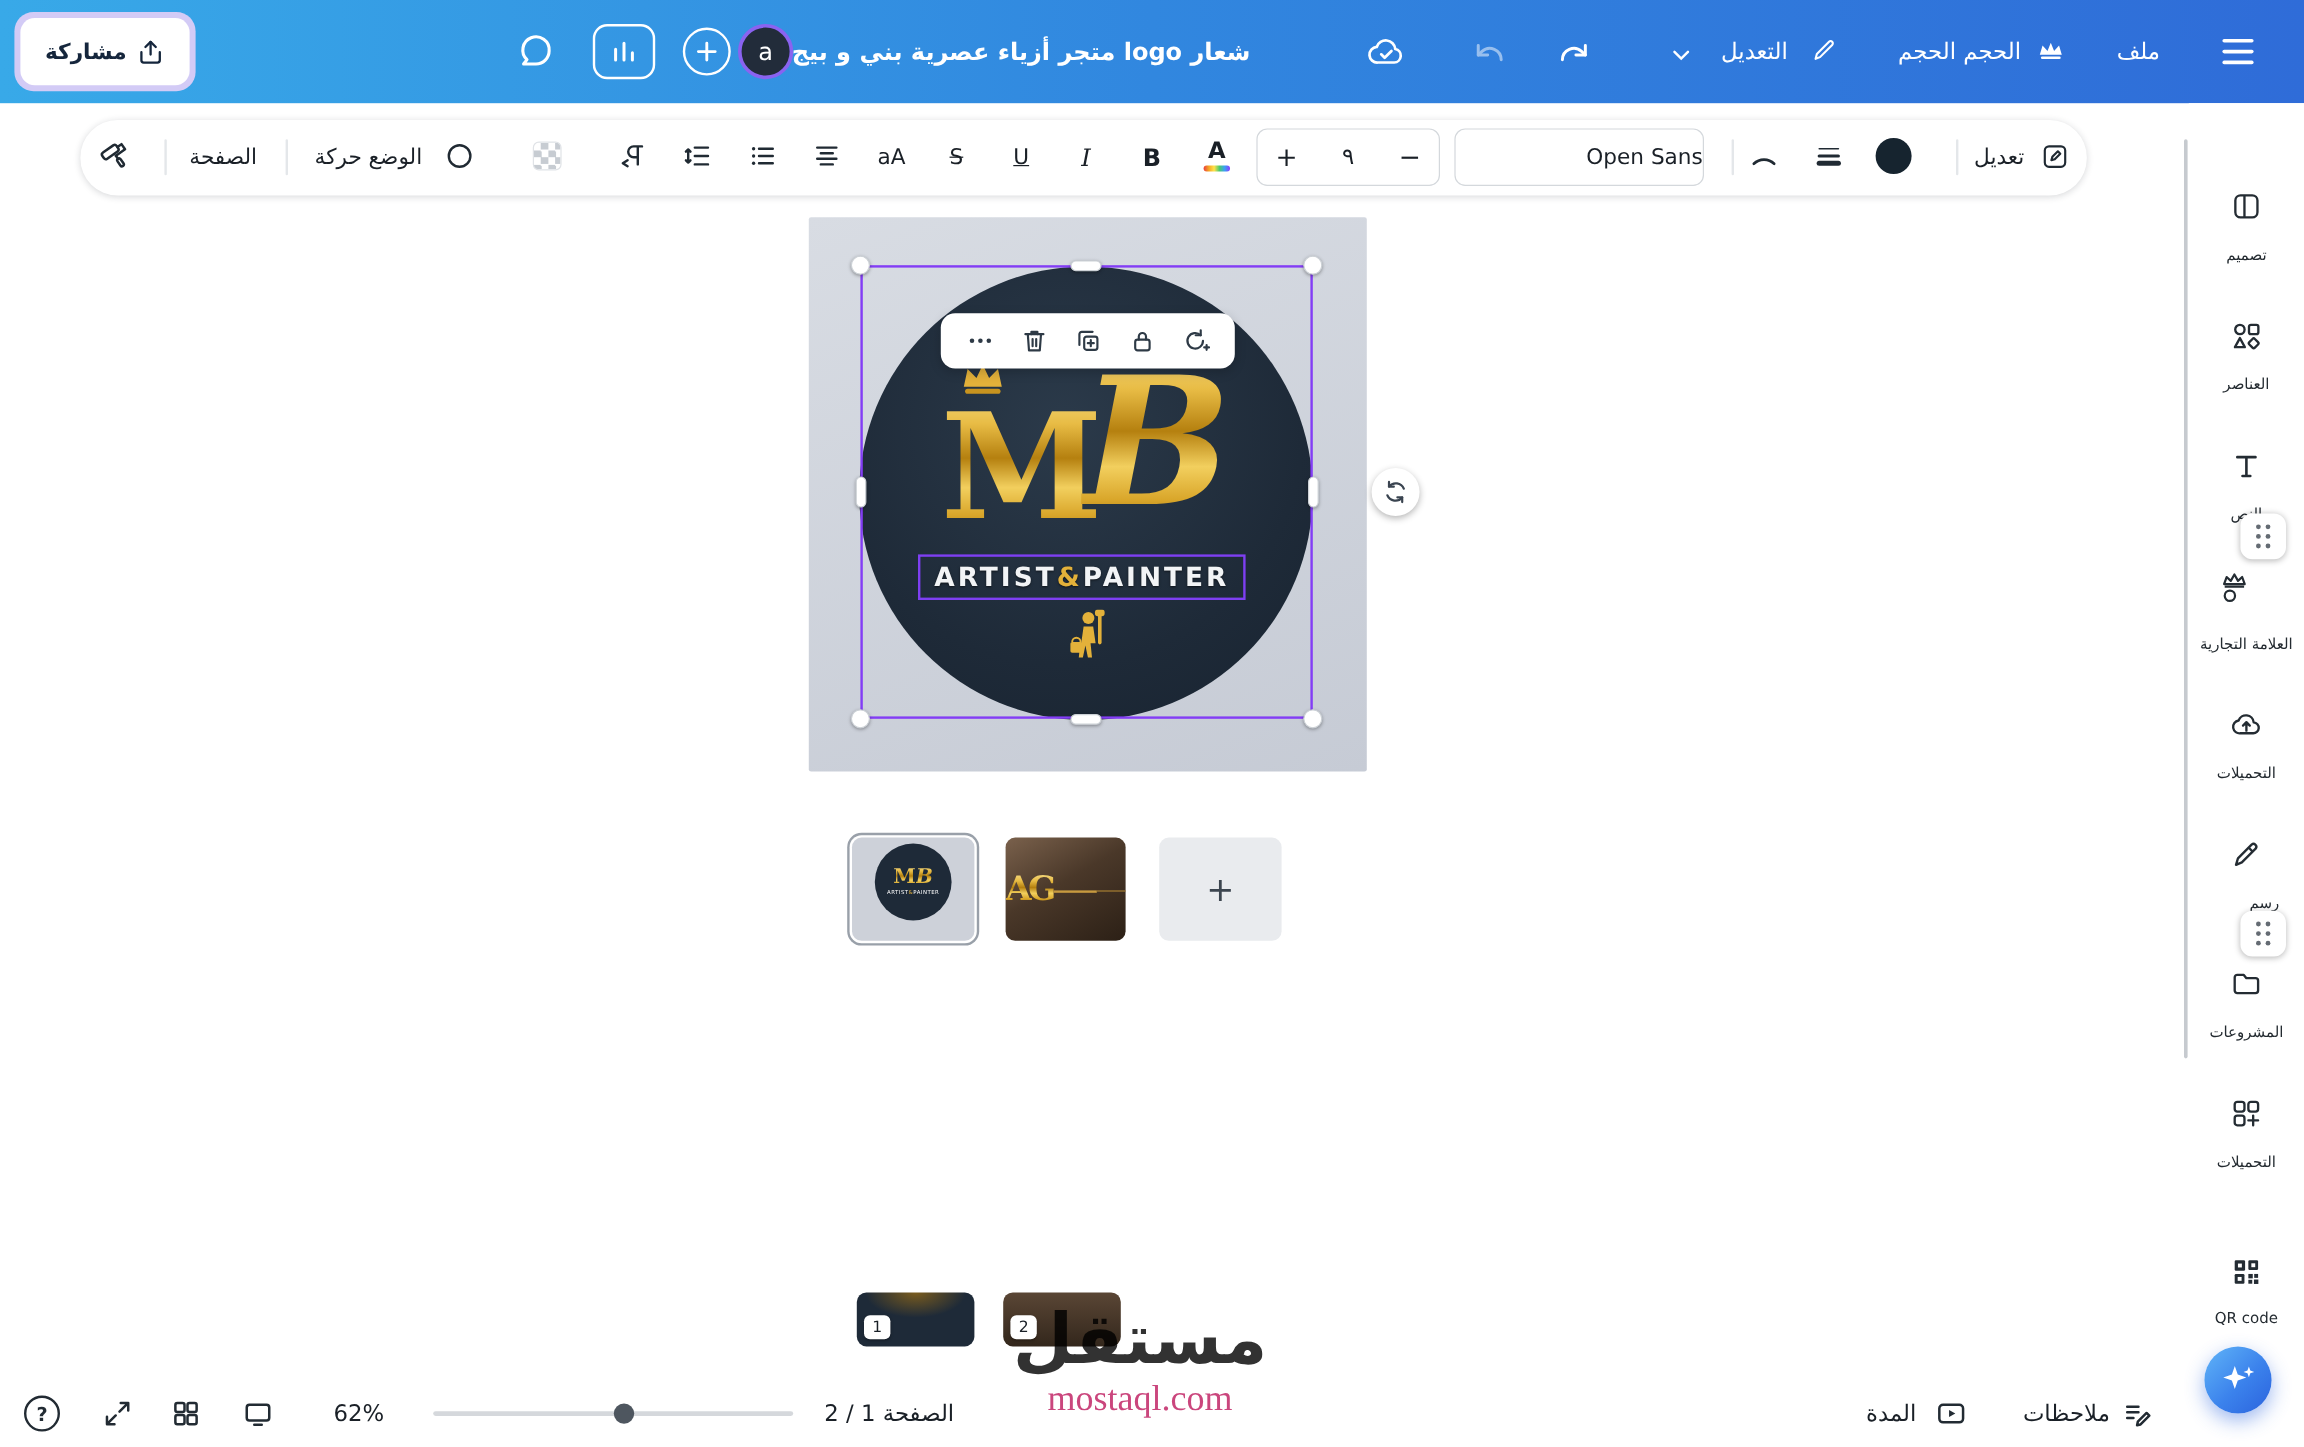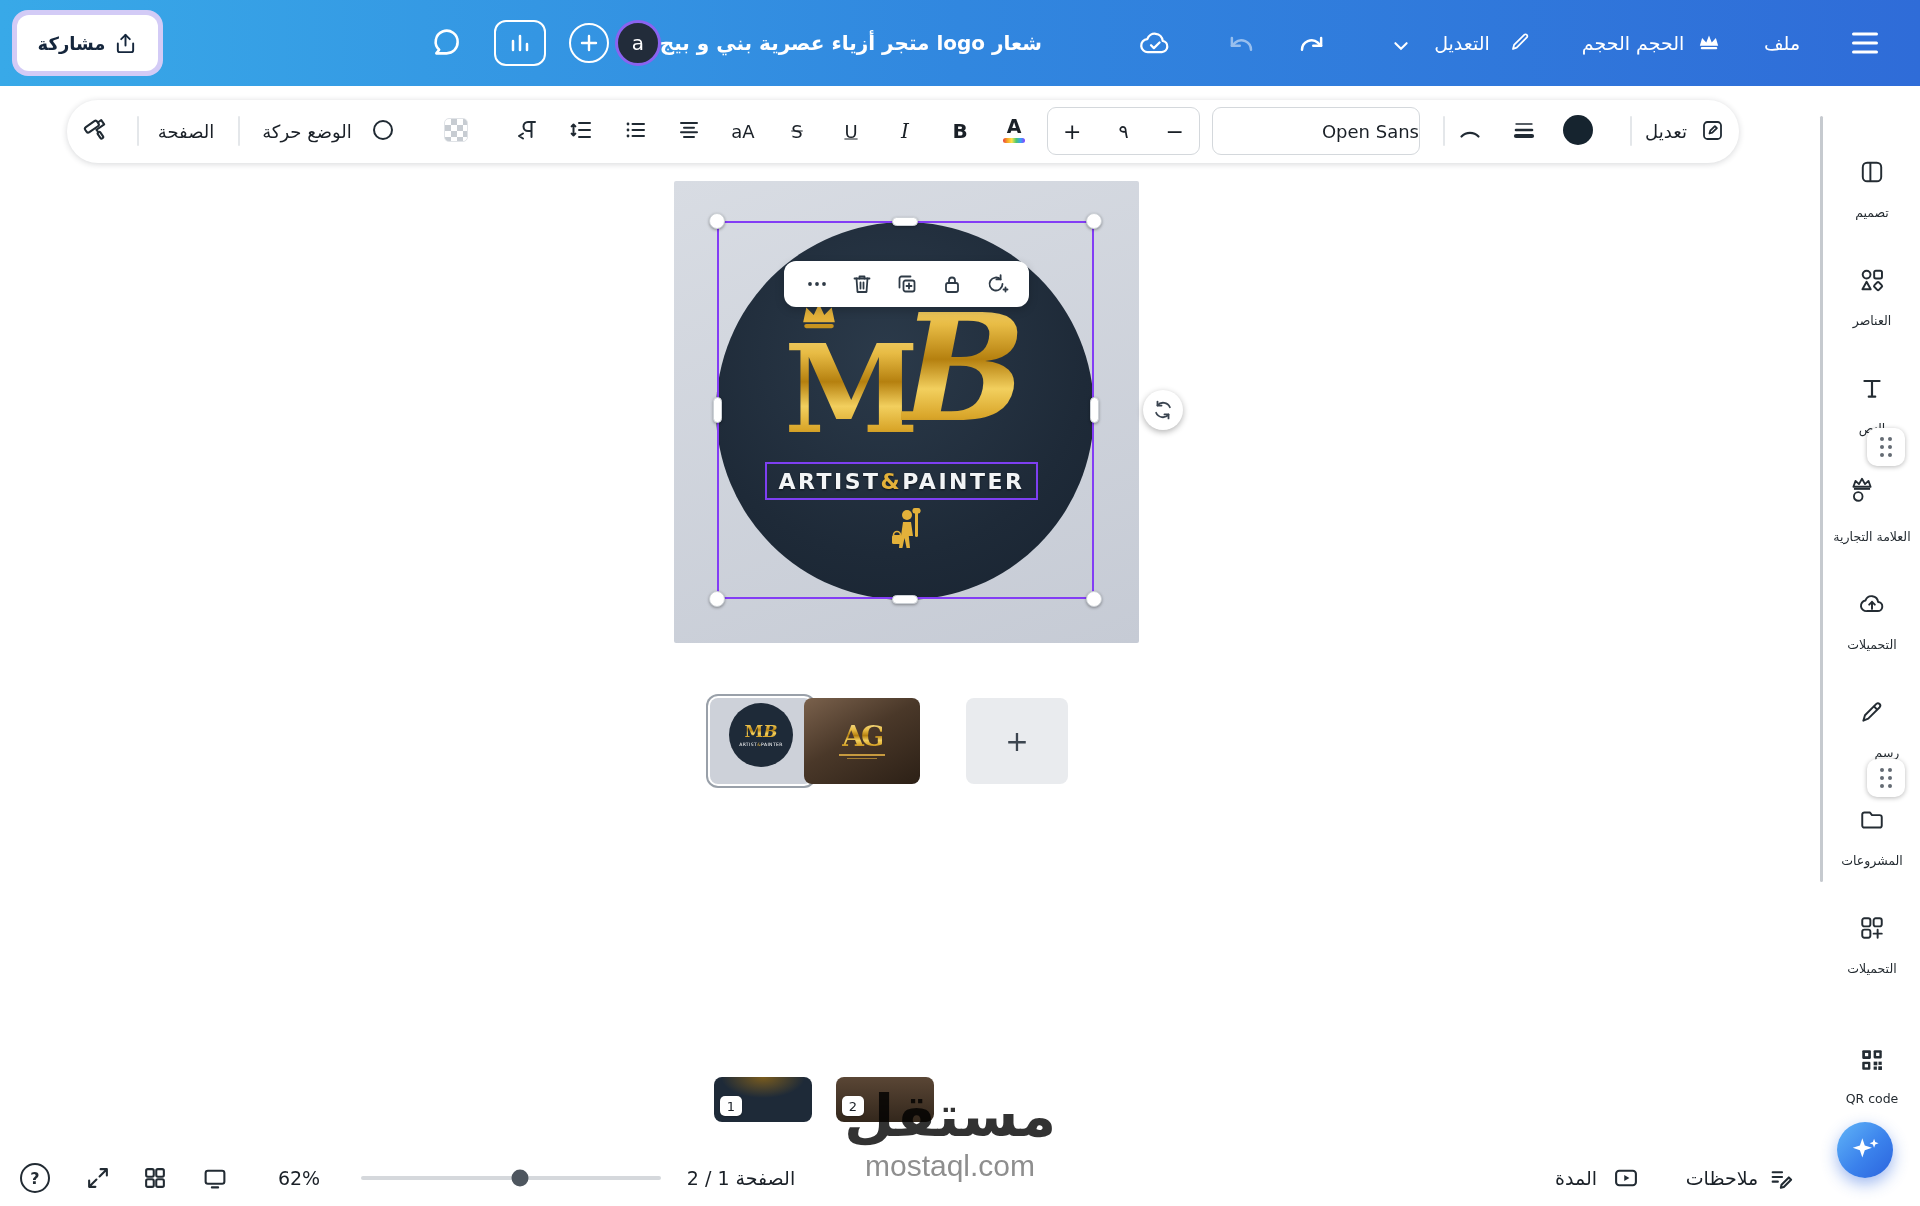--- a/index.html
+++ b/index.html
@@ -476,37 +476,37 @@
     <div class="abs center" style="left:19px;top:5px;width:64px;height:64px;border-radius:50%;background:#1e2a38;flex-direction:column">
       <div style="font-family:'DejaVu Serif',serif;font-weight:bold;font-size:17px;line-height:1">
         <span class="gold">M</span><span class="gold" style="font-style:italic">B</span>
       </div>
       <div style="font-size:4.5px;color:#fff;letter-spacing:.4px;margin-top:2px">
         <span>ARTIST</span><span style="color:#e3b13a">&amp;</span><span>PAINTER</span>
       </div>
     </div>
   </div>
 
-  <div class="thumb center" style="left:804px;width:116px;flex-direction:column;
+  <div class="thumb center" style="left:838px;width:100px;flex-direction:row;
        background:linear-gradient(150deg,#7a614c 0%,#4a3829 45%,#2c2016 100%)">
     <span class="gold" style="font-family:'DejaVu Serif',serif;font-weight:bold;font-size:28px;letter-spacing:-3px;line-height:1">AG</span>
     <span style="width:46px;height:2px;background:#c79a3f;margin-top:3px;display:block"></span>
     <span style="width:30px;height:1px;background:#a67e33;margin-top:2px;display:block"></span>
   </div>
 
   <div class="thumb center" style="left:966px;width:102px;background:#e9ebee;color:#3c454f;font-size:28px">+</div>
 
   <div class="pthumb" style="left:714px;background:radial-gradient(ellipse 60px 30px at 50% 0%,#7a5c1e 0%,#1e2a38 70%)"></div>
   <span class="badge" style="left:720px">1</span>
 
   <div class="pthumb" style="left:836px;background:linear-gradient(#5a4635,#33271c)"></div>
   <span class="badge" style="left:842px">2</span>
 
   <span class="cc wm" style="left:950px;top:1116px;font-size:58px;font-weight:bold;color:#000000;opacity:.8">مستقل</span>
-  <span class="cc wm" style="left:950px;top:1166px;font-size:30px;color:#737373;opacity:.8;font-family:Liberation Sans, sans-serif">mostaql.com</span>
+  <span class="cc wm" style="left:950px;top:1166px;font-size:30px;color:#be185d;opacity:.8;font-family:Liberation Serif, serif">mostaql.com</span>
 
   <footer class="bottombar"></footer>
 
   <div class="cc center" style="left:35px;top:1178px;width:30px;height:30px;border-radius:50%;border:2px solid #222b33;
        font-size:16px;font-weight:bold;color:#222b33">?</div>
 
   <span class="cc" style="left:98px;top:1178px">
     <svg width="25" height="25" viewBox="0 0 24 24" fill="none" stroke="#222b33" stroke-width="2" stroke-linecap="round" stroke-linejoin="round">
         <path d="M14.5 3.5h6v6M20.5 3.5l-7 7M9.5 20.5h-6v-6M3.5 20.5l7-7"></path>
       </svg>

